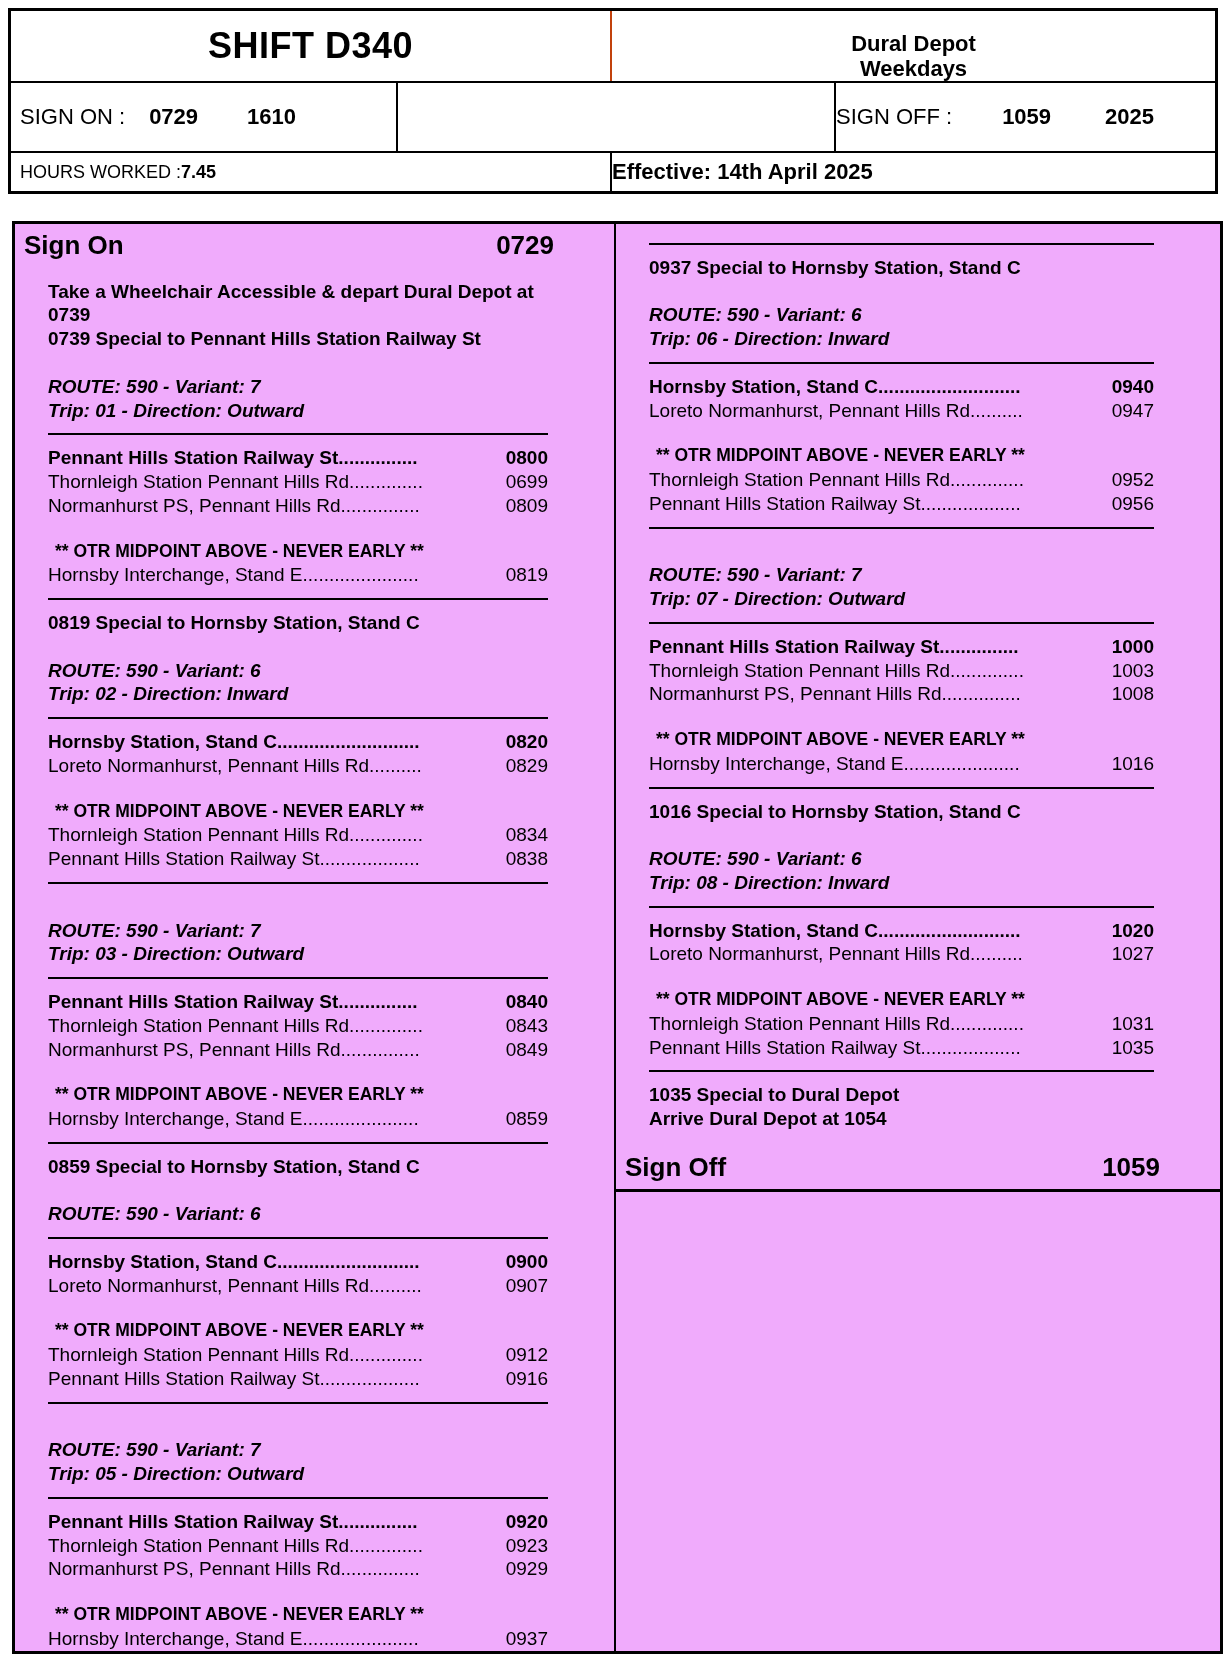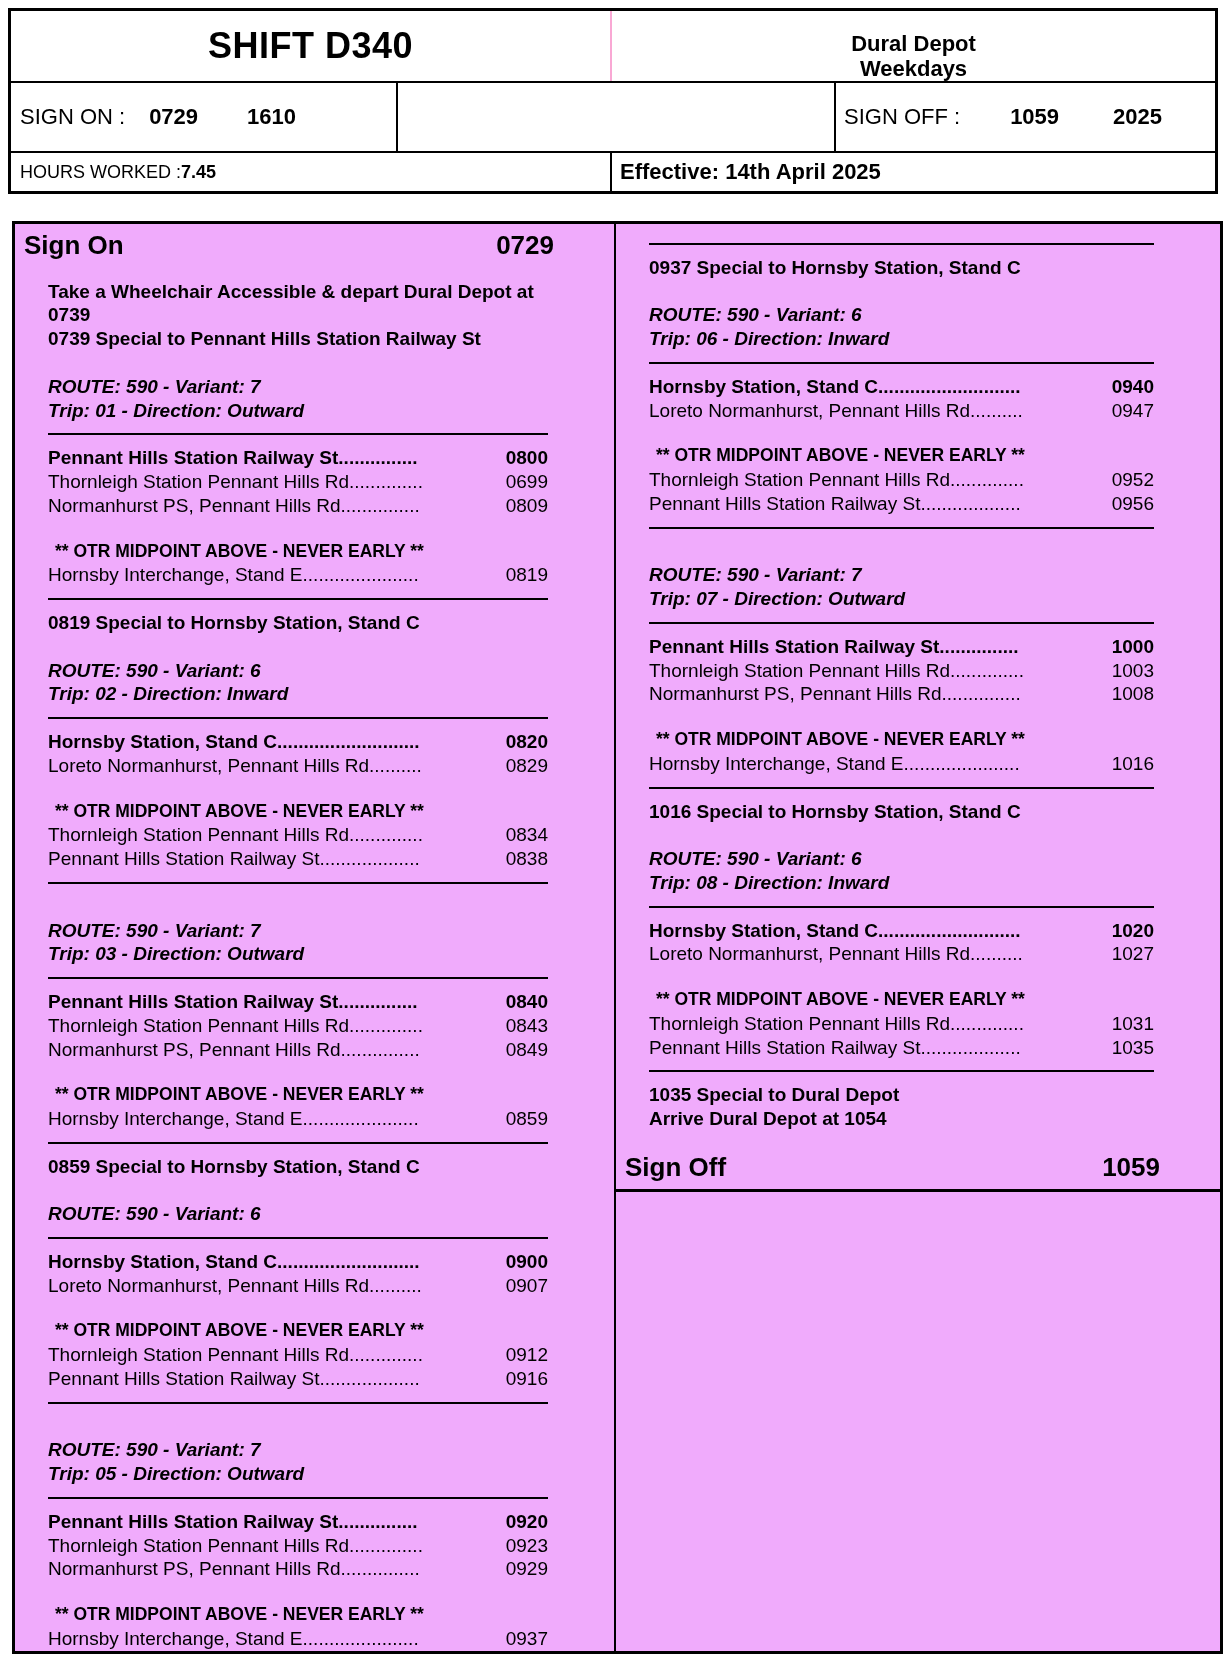--- a/index.html
+++ b/index.html
@@ -13,28 +13,28 @@
   
   .htable{
     position:absolute;left:8px;top:8px;width:1204px;
     border:3px solid #000;background:#fff;
   }
   .hrow{display:flex;align-items:stretch;}
   .hrow + .hrow{border-top:2px solid #000;}
   .hcell{display:flex;align-items:center;box-sizing:border-box;}
   .r1{height:70px;}
   .r2{height:68px;}
-  .r3{height:38px;gap:8px;}
-  .c-title{width:601px;border-right:2px solid #f9a8d4;justify-content:center;}
+  .r3{height:38px;}
+  .c-title{width:601px;border-right:2px solid #c2410c;justify-content:center;}
   .c-title span{font-size:36px;font-weight:bold;letter-spacing:.5px;}
   .c-depot{flex:1;flex-direction:column;justify-content:flex-end;}
   .c-depot div{font-size:22px;font-weight:bold;line-height:25px;}
   .c-signon{width:387px;border-right:2px solid #000;padding-left:9px;}
   .c-mid{width:438px;border-right:2px solid #000;}
-  .c-signoff{flex:1;padding-left:8px;}
+  .c-signoff{flex:1;padding-left:0;}
   .hlbl{font-size:22px;font-weight:normal;}
   .hval{font-size:22px;font-weight:bold;}
   .c-signon .hval.v1{margin-left:24px;}
   .c-signon .hval.v2{margin-left:49px;}
   .c-signoff .hval.v1{margin-left:50px;}
   .c-signoff .hval.v2{margin-left:54px;}
   .c-hours{width:601px;border-right:2px solid #000;padding-left:9px;}
   .c-hours .hlbl{font-size:18px;}
   .c-hours .hval{font-size:18px;}
   .c-eff{flex:1;padding-left:0;}

